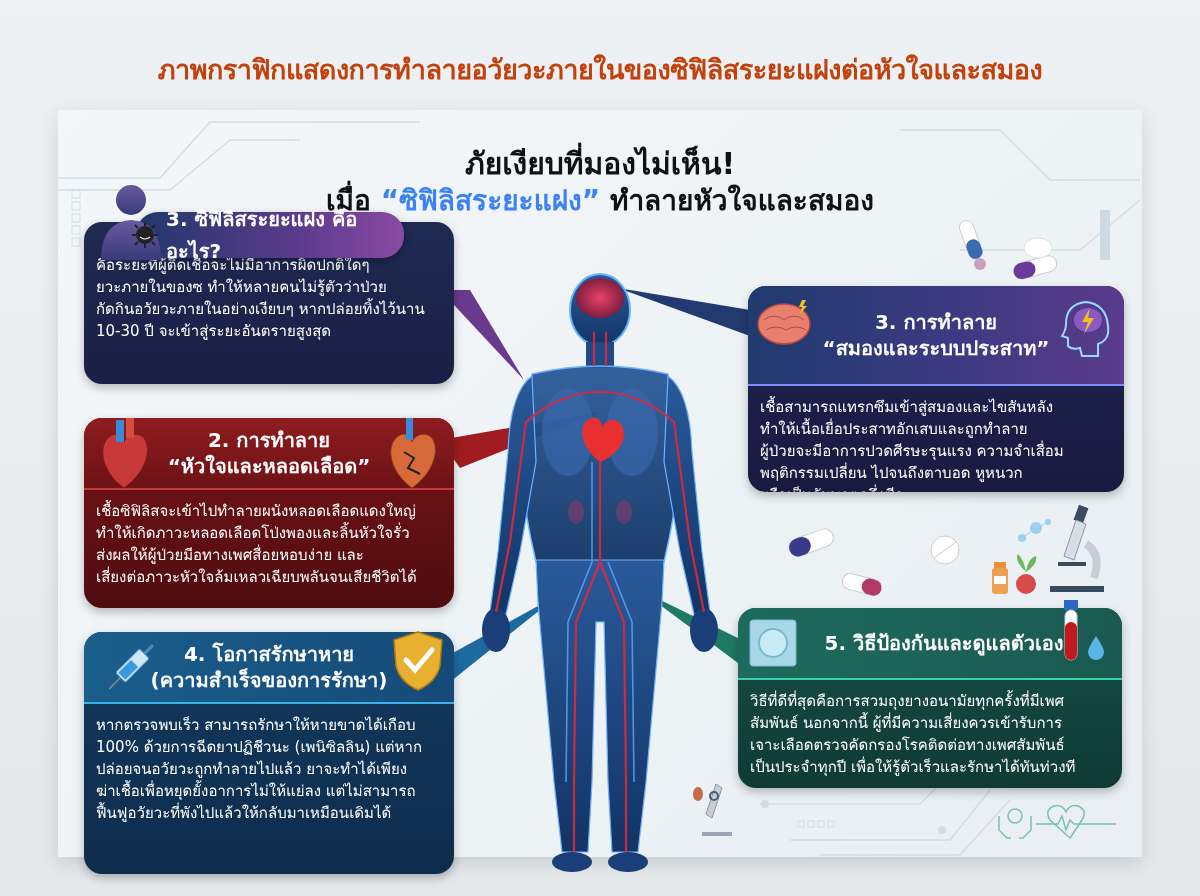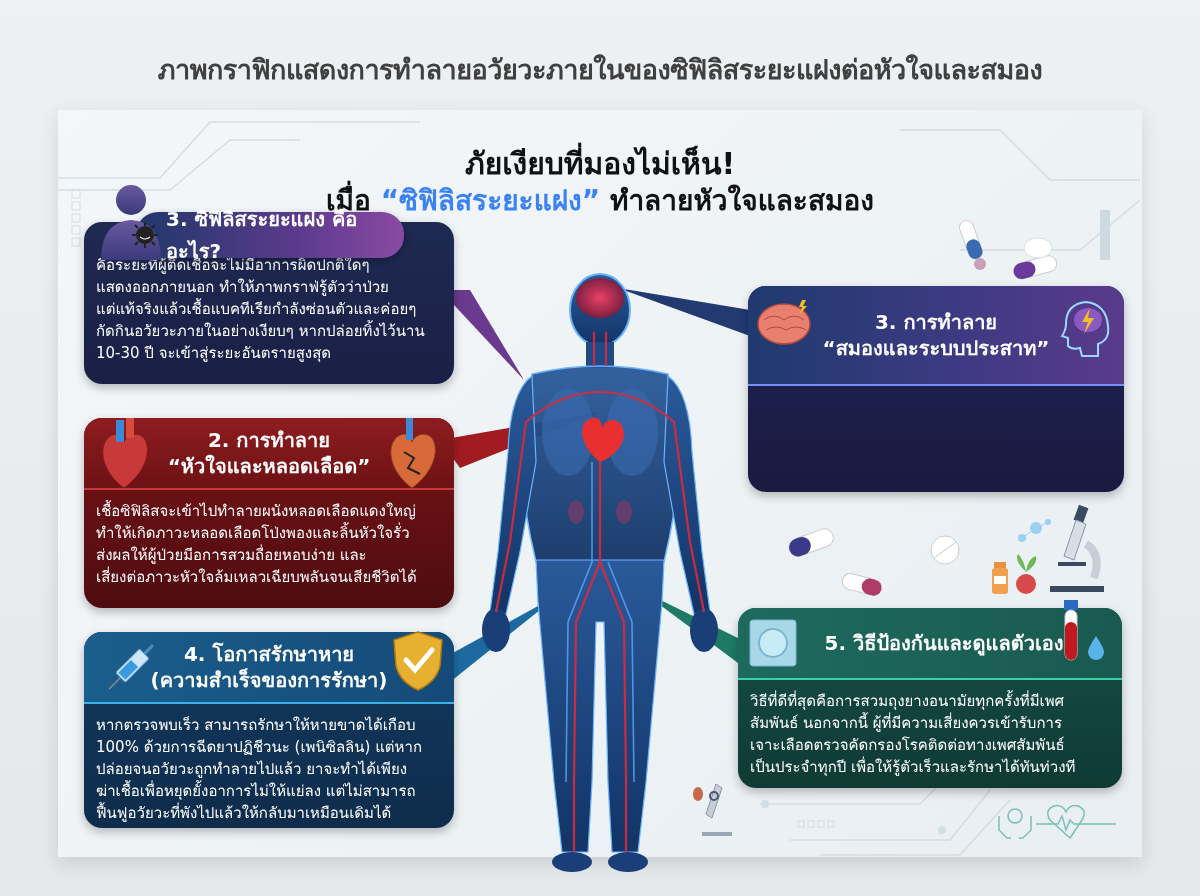--- a/index.html
+++ b/index.html
@@ -4,21 +4,21 @@
 <style>
   * { box-sizing: border-box; margin: 0; padding: 0; }
   html, body { width: 1200px; height: 896px; overflow: hidden; }
   body {
     background: linear-gradient(180deg, #eef1f3 0%, #e4e8ea 100%);
     font-family: "DejaVu Sans", "Liberation Sans", sans-serif;
     position: relative;
   }
   .page-title {
     position: absolute; left: 0; top: 48px; width: 1200px;
-    text-align: center; font-weight: bold; font-size: 27px; color: #404040;
+    text-align: center; font-weight: bold; font-size: 27px; color: #c2410c;
     letter-spacing: -0.5px;
   }
   .board {
     position: absolute; left: 58px; top: 110px; width: 1328px; height: 747px;
     background: linear-gradient(135deg, #f4f7f9 0%, #edf2f5 60%, #e8eef2 100%);
     box-shadow: 0 6px 18px rgba(0,0,0,0.12);
   }
   .board { width: 1328px; }
   .board { width: 1328px; }
   .circuit { position: absolute; left: 0; top: 0; width: 100%; height: 100%; }
@@ -43,21 +43,21 @@
 
   
   #card2 { left: 84px; top: 418px; width: 370px; height: 190px; background: linear-gradient(180deg,#7a1418 0%, #4e0c10 100%); }
   #card2 .card-head { height: 72px; font-size: 20px; line-height: 26px; background: linear-gradient(180deg,#8e1c1f 0%, #6d1215 100%); border-bottom: 2px solid #c43a3a; }
 
   
   #card3 { left: 748px; top: 286px; width: 376px; height: 206px; background: linear-gradient(180deg,#1d2454 0%, #1a1a40 100%); }
   #card3 .card-head { height: 100px; font-size: 20px; line-height: 26px; background: linear-gradient(90deg,#1f3a6e 0%, #3a3a80 50%, #5a3a8c 100%); border-bottom: 2px solid #7b8cff; }
 
   
-  #card4 { left: 84px; top: 632px; width: 370px; height: 196px; background: linear-gradient(180deg,#123a5e 0%, #0e2c4c 100%); }
+  #card4 { left: 84px; top: 632px; width: 370px; height: 242px; background: linear-gradient(180deg,#123a5e 0%, #0e2c4c 100%); }
   #card4 .card-head { height: 72px; font-size: 20px; line-height: 26px; background: linear-gradient(90deg,#1a5e8c 0%, #154a78 100%); border-bottom: 2px solid #3ab0e8; }
 
   
   #card5 { left: 738px; top: 608px; width: 384px; height: 180px; background: linear-gradient(180deg,#155048 0%, #0f3a34 100%); }
   #card5 .card-head { height: 72px; font-size: 20px; background: linear-gradient(90deg,#1e6a5e 0%, #1a5a50 100%); border-bottom: 2px solid #3ad0a8; }
 
   .pointer { position: absolute; }
 
   .deco { position: absolute; }
 </style>
@@ -160,22 +160,21 @@
     <path d="M158,300 L182,360 L184,520"></path>
   </g>
 
   <ellipse cx="126" cy="250" rx="8" ry="12" fill="#7a3a6a" opacity="0.7"></ellipse>
   <ellipse cx="174" cy="250" rx="8" ry="12" fill="#7a3a6a" opacity="0.7"></ellipse>
 </svg>
 
 <div id="card1" class="card">
   <div class="card-body">
     <div>คือระยะที่ผู้ติดเชื้อจะไม่มีอาการผิดปกติใดๆ</div>
-    <div>แสดงออกภายนอก ทำให้ภาพกราฟ่รู้ตัวว่าป่วย</div>
-    <div>แต่แท้จริงแล้วเชื้อแบคทีเรียกำลังซ่อนตัวและค่อยๆ</div>
+    <div>ยวะภายในของซ ทำให้หลายคนไม่รู้ตัวว่าป่วย</div>
     <div>กัดกินอวัยวะภายในอย่างเงียบๆ หากปล่อยทิ้งไว้นาน</div>
     <div>10-30 ปี จะเข้าสู่ระยะอันตรายสูงสุด</div>
   </div>
 </div>
 <div id="card1-head">
   <span>3. ซิฟิลิสระยะแฝง คืออะไร?</span>
 </div>
 <svg width="70" height="80" style="position:absolute;left:96px;top:180px;">
   <defs>
       <linearGradient id="pg" x1="0" y1="0" x2="0" y2="1">
@@ -204,21 +203,21 @@
 <div id="card2" class="card">
   <div class="card-head">
     <div>
       <div>2. การทำลาย</div>
       <div>“หัวใจและหลอดเลือด”</div>
     </div>
   </div>
   <div class="card-body">
     <div>เชื้อซิฟิลิสจะเข้าไปทำลายผนังหลอดเลือดแดงใหญ่</div>
     <div>ทำให้เกิดภาวะหลอดเลือดโป่งพองและลิ้นหัวใจรั่ว</div>
-    <div>ส่งผลให้ผู้ป่วยมีอการสวมถื่อยหอบง่าย และ</div>
+    <div>ส่งผลให้ผู้ป่วยมีอทางเพศสื่อยหอบง่าย และ</div>
     <div>เสี่ยงต่อภาวะหัวใจล้มเหลวเฉียบพลันจนเสียชีวิตได้</div>
   </div>
 </div>
 <svg width="56" height="72" style="position:absolute;left:96px;top:418px;">
   <path d="M28,70 C6,54 2,30 12,20 C20,12 28,18 28,24 C30,18 40,12 48,20 C56,32 50,54 28,70 Z" fill="#c83a3a" stroke="#8a1a1a"></path>
   <rect x="20" y="2" width="8" height="22" fill="#3a8ad8"></rect>
   <rect x="30" y="0" width="8" height="20" fill="#d84a3a"></rect>
 </svg>
 <svg width="56" height="72" style="position:absolute;left:384px;top:418px;">
   <path d="M28,70 C6,54 2,30 12,20 C20,12 28,18 28,24 C30,18 40,12 48,20 C56,32 50,54 28,70 Z" fill="#d86a3a" stroke="#8a3a1a"></path>
@@ -226,20 +225,27 @@
   <rect x="22" y="0" width="7" height="22" fill="#3a8ad8"></rect>
 </svg>
 
 <div id="card3" class="card">
   <div class="card-head">
     <div>
       <div>3. การทำลาย</div>
       <div>“สมองและระบบประสาท”</div>
     </div>
   </div>
+  <div class="card-body">
+    <div>เชื้อสามารถแทรกซึมเข้าสู่สมองและไขสันหลัง</div>
+    <div>ทำให้เนื้อเยื่อประสาทอักเสบและถูกทำลาย</div>
+    <div>ผู้ป่วยจะมีอาการปวดศีรษะรุนแรง ความจำเสื่อม</div>
+    <div>พฤติกรรมเปลี่ยน ไปจนถึงตาบอด หูหนวก</div>
+    <div>หรือเป็นอัมพาตครึ่งซีก</div>
+  </div>
 </div>
 <svg width="64" height="60" style="position:absolute;left:754px;top:296px;">
   <ellipse cx="30" cy="28" rx="26" ry="20" fill="#e88070" stroke="#b04a40" stroke-width="1.5"></ellipse>
   <path d="M10,24 Q20,16 30,24 Q40,16 50,24 M12,34 Q22,28 32,34 Q42,28 52,34" stroke="#b04a40" fill="none"></path>
   <polygon points="48,4 52,4 49,10 53,10 46,18 48,11 45,11" fill="#f0c020"></polygon>
 </svg>
 <svg width="56" height="64" style="position:absolute;left:1058px;top:296px;">
   <path d="M40,60 L40,48 Q52,44 50,30 Q48,8 28,6 Q8,8 8,28 Q8,34 4,40 L10,42 L10,50 Q14,54 22,52 L24,60 Z" fill="none" stroke="#9ad8ff" stroke-width="2"></path>
   <ellipse cx="30" cy="24" rx="14" ry="12" fill="#8a5ac0"></ellipse>
   <polygon points="32,12 24,26 30,26 26,38 36,22 30,22" fill="#f0c020"></polygon>

